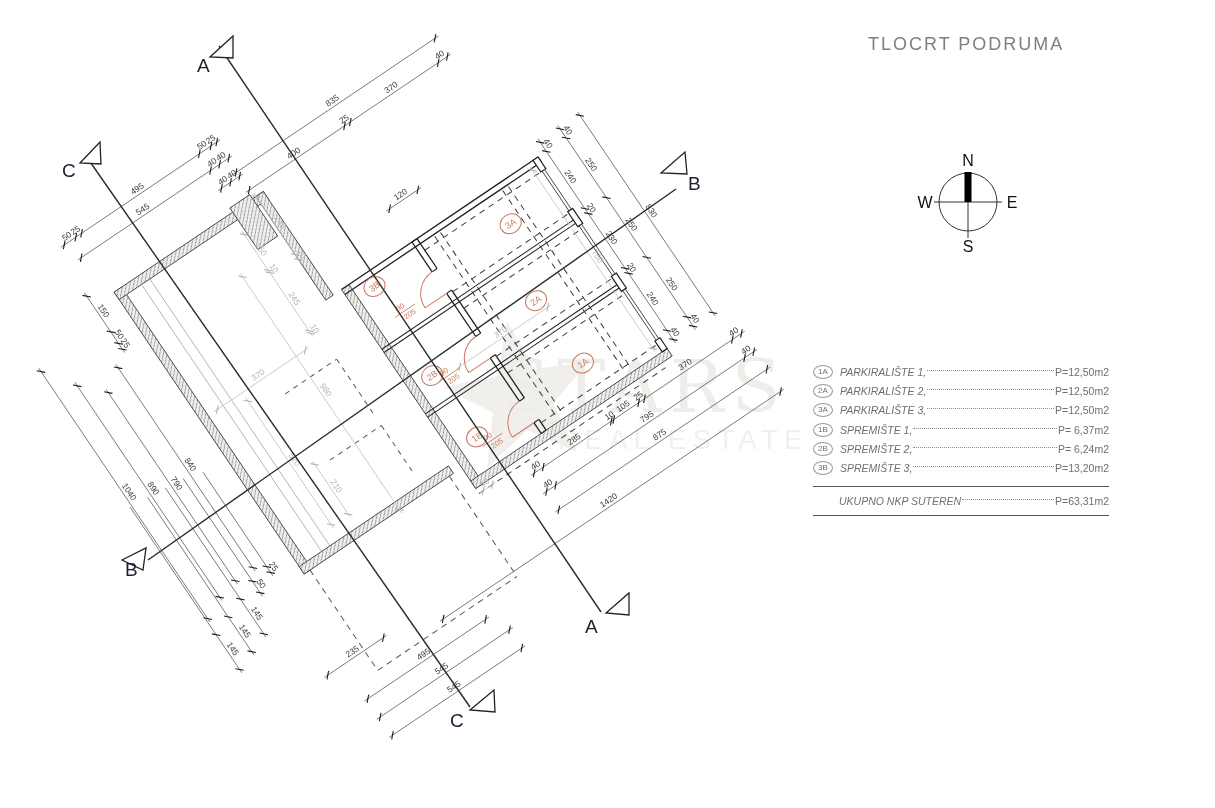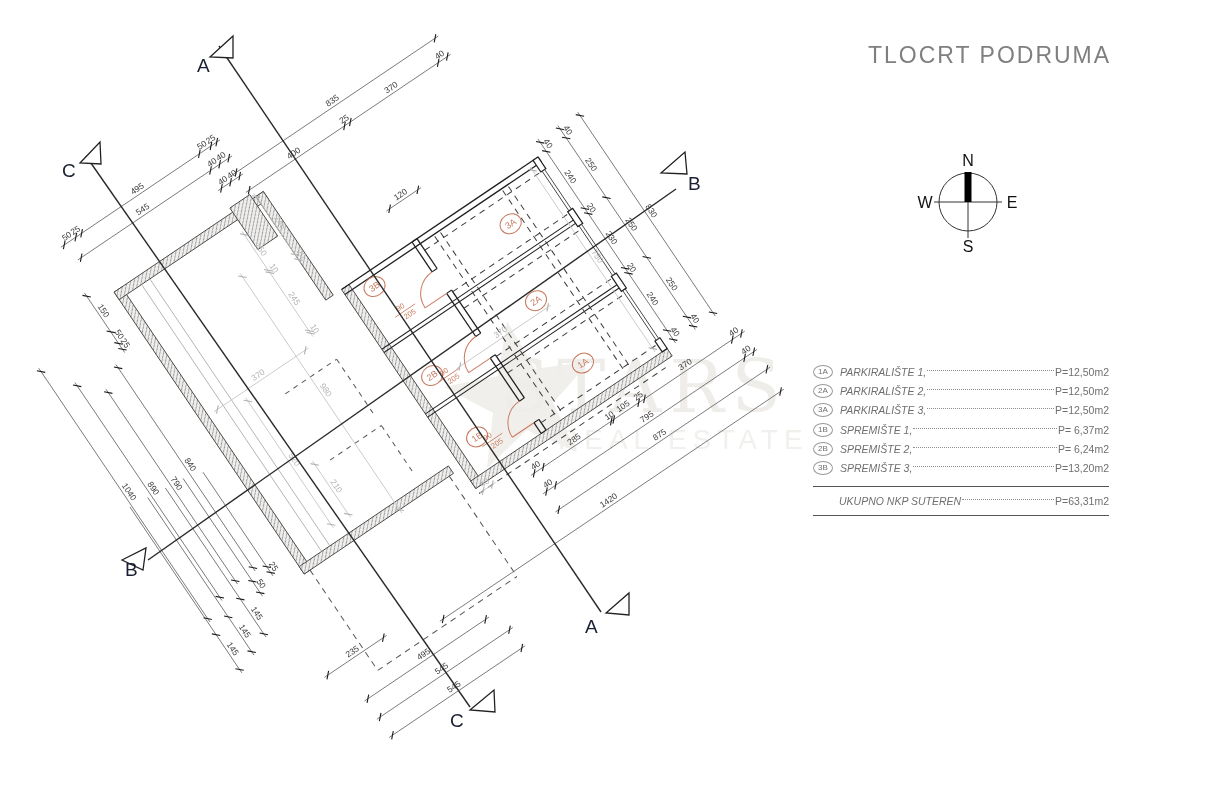--- a/index.html
+++ b/index.html
@@ -1,19 +1,19 @@
 <!DOCTYPE html>
 <html><head>
 <meta charset="utf-8">
 <style>
   html,body{margin:0;padding:0;background:#ffffff;}
   #page{position:relative;width:1215px;height:808px;background:#ffffff;overflow:hidden;
         font-family:"Liberation Sans",sans-serif;}
   #plan-svg{position:absolute;left:0;top:0;}
-  #drawing-title{position:absolute;left:868px;top:42px;font-size:23px;color:#7f7f7f;
+  #drawing-title{position:absolute;left:868px;top:34px;font-size:18px;color:#7f7f7f;
         letter-spacing:2px;white-space:nowrap;}
   #legend{position:absolute;left:813px;top:362px;width:296px;font-size:10.5px;color:#6f6f6f;}
   .legend-row{display:flex;align-items:center;height:19.3px;}
   .legend-code{flex:0 0 18px;height:12px;line-height:12px;border:1px solid #9a9a9a;border-radius:50%;
         font-size:8px;text-align:center;color:#6f6f6f;margin-right:7px;background:#fff;}
   .legend-label{white-space:nowrap;font-style:italic;}
   .legend-dots{flex:1;border-bottom:1.5px dotted #8d8d8d;margin:0 1px 3px 1px;min-width:8px;}
   .legend-value{white-space:nowrap;text-align:right;}
   #legend-total{margin-top:8px;border-top:1px solid #555;border-bottom:1px solid #555;padding:7px 0;}
   #legend-total .legend-row{height:14px;}

